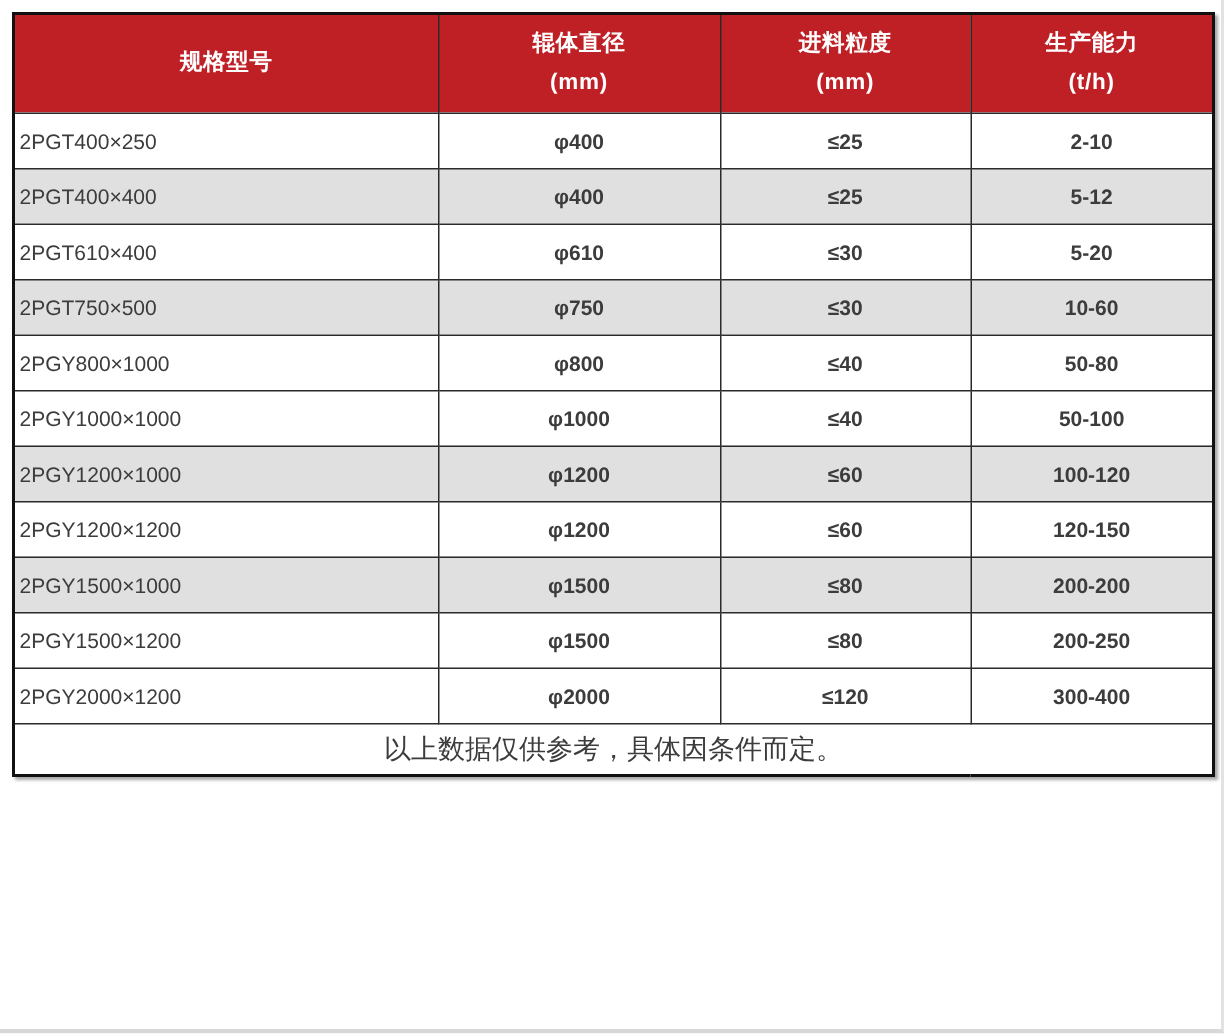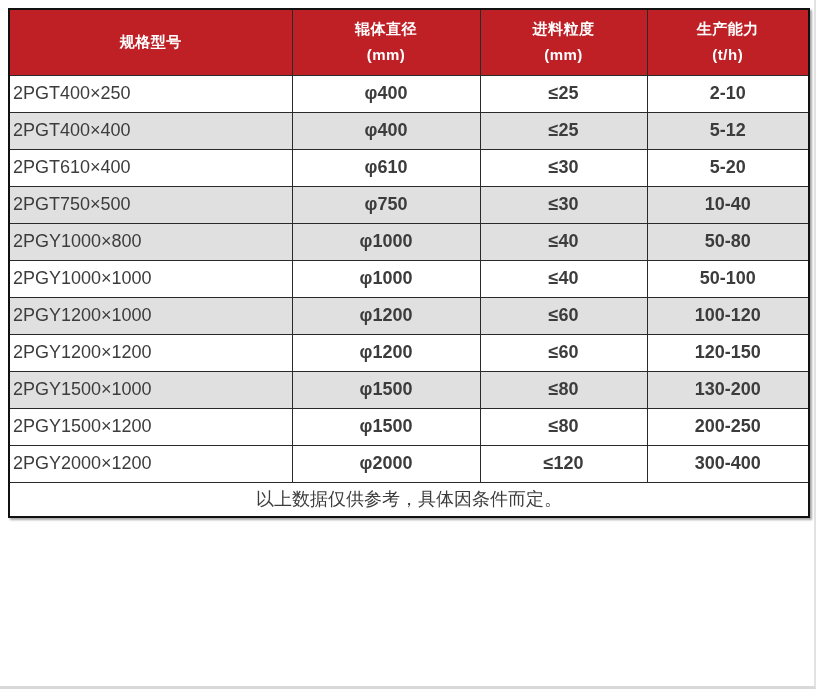--- a/index.html
+++ b/index.html
@@ -46,21 +46,21 @@
     height: 66px;
     font-size: 15px;
     font-weight: bold;
     text-align: center;
     vertical-align: middle;
     letter-spacing: 0.5px;
   }
   .th-line { line-height: 26px; }
   .spec-table tbody td {
     height: 37px;
-    font-size: 18px;
+    font-size: 14px;
     color: var(--text);
     background: var(--row-bg);
     vertical-align: middle;
   }
   .spec-table tbody tr.alt td { background: var(--row-alt-bg); }
   .spec-table td.col-model { text-align: left; padding-left: 3px; }
   .spec-table td.col-center { text-align: center; font-weight: bold; }
   .spec-table tfoot td {
     height: 35px;
     font-size: 18px;
@@ -118,25 +118,25 @@
           <tr>
             <td class="col-model">2PGT610×400</td>
             <td class="col-center">φ610</td>
             <td class="col-center">≤30</td>
             <td class="col-center">5-20</td>
           </tr>
           <tr class="alt">
             <td class="col-model">2PGT750×500</td>
             <td class="col-center">φ750</td>
             <td class="col-center">≤30</td>
-            <td class="col-center">10-40</td>
+            <td class="col-center">10-60</td>
           </tr>
-          <tr class="alt">
-            <td class="col-model">2PGY1000×800</td>
-            <td class="col-center">φ1000</td>
+          <tr>
+            <td class="col-model">2PGY800×1000</td>
+            <td class="col-center">φ800</td>
             <td class="col-center">≤40</td>
             <td class="col-center">50-80</td>
           </tr>
           <tr>
             <td class="col-model">2PGY1000×1000</td>
             <td class="col-center">φ1000</td>
             <td class="col-center">≤40</td>
             <td class="col-center">50-100</td>
           </tr>
           <tr class="alt">
@@ -148,21 +148,21 @@
           <tr>
             <td class="col-model">2PGY1200×1200</td>
             <td class="col-center">φ1200</td>
             <td class="col-center">≤60</td>
             <td class="col-center">120-150</td>
           </tr>
           <tr class="alt">
             <td class="col-model">2PGY1500×1000</td>
             <td class="col-center">φ1500</td>
             <td class="col-center">≤80</td>
-            <td class="col-center">130-200</td>
+            <td class="col-center">200-200</td>
           </tr>
           <tr>
             <td class="col-model">2PGY1500×1200</td>
             <td class="col-center">φ1500</td>
             <td class="col-center">≤80</td>
             <td class="col-center">200-250</td>
           </tr>
           <tr>
             <td class="col-model">2PGY2000×1200</td>
             <td class="col-center">φ2000</td>

